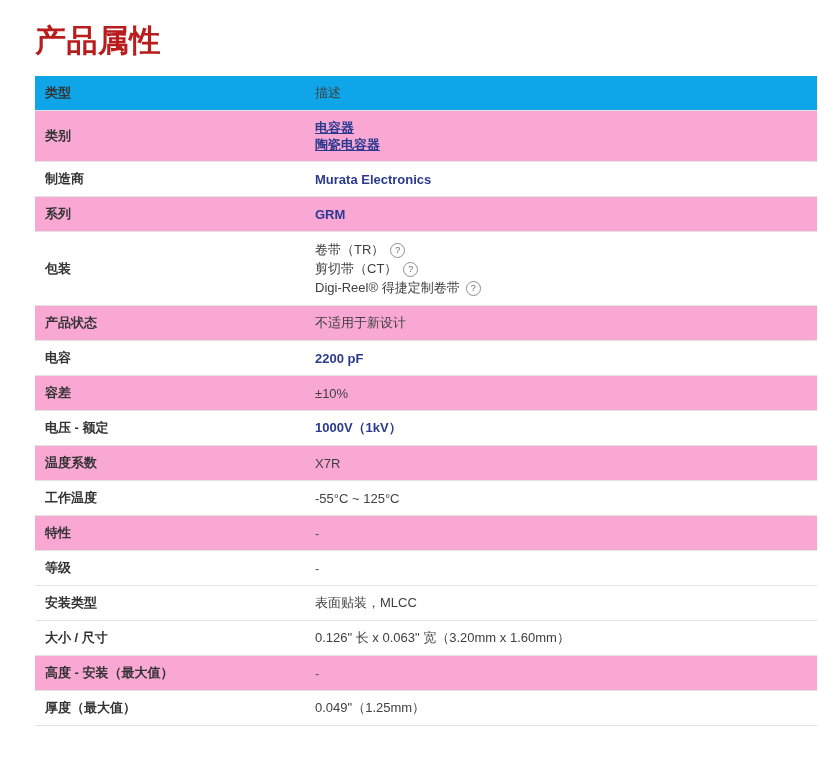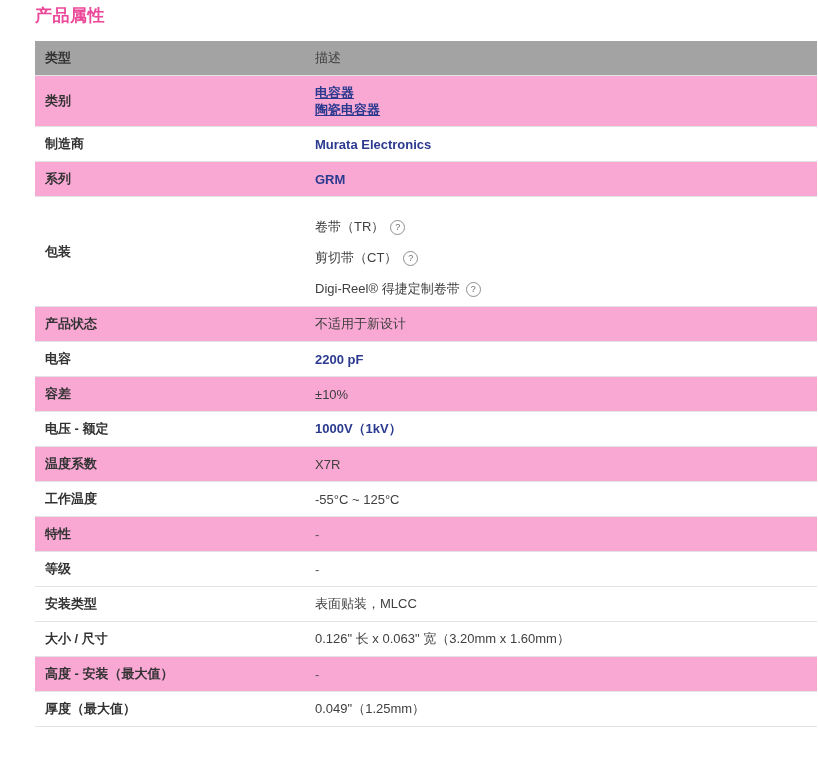--- a/index.html
+++ b/index.html
@@ -12,40 +12,40 @@
     height: 758px;
     font-family: "Liberation Sans", sans-serif;
     color: #333333;
     -webkit-font-smoothing: antialiased;
   }
   .page {
     padding: 0 22px;
     box-sizing: border-box;
   }
   .page-title {
-    font-size: 17px;
+    font-size: 31px;
     font-weight: bold;
-    color: #ec4899;
-    margin: 4px 0 14px 13px;
+    color: #b91c1c;
+    margin: 20px 0 14px 13px;
     letter-spacing: 0.5px;
   }
   table.attrs {
     width: 782px;
     border-collapse: collapse;
     margin-left: 13px;
     font-size: 13px;
   }
   table.attrs tr {
     border-bottom: 1px solid #e3e3e3;
   }
   table.attrs tr.shaded {
     background: #f9a8d4;
   }
   table.attrs tr.header-row {
-    background: #a3a3a3;
+    background: #0ea5e9;
   }
   table.attrs th, table.attrs td {
     text-align: left;
     vertical-align: middle;
     padding: 8px 8px 8px 10px;
     font-weight: normal;
   }
   table.attrs th {
     width: 252px;
     font-weight: bold;
@@ -64,21 +64,20 @@
     color: #2b3a8f;
     font-weight: bold;
     text-decoration: none;
     cursor: pointer;
     display: inline-block;
   }
   .stack .link { display: block; line-height: 17px; text-decoration: underline; }
   .pkg-line {
     line-height: 19px;
     white-space: nowrap;
-    margin-top: 12px;
   }
   .help-icon {
     display: inline-block;
     width: 13px;
     height: 13px;
     border-radius: 50%;
     border: 1px solid #8f8f8f;
     color: #6b6b6b;
     font-size: 9px;
     line-height: 13px;

